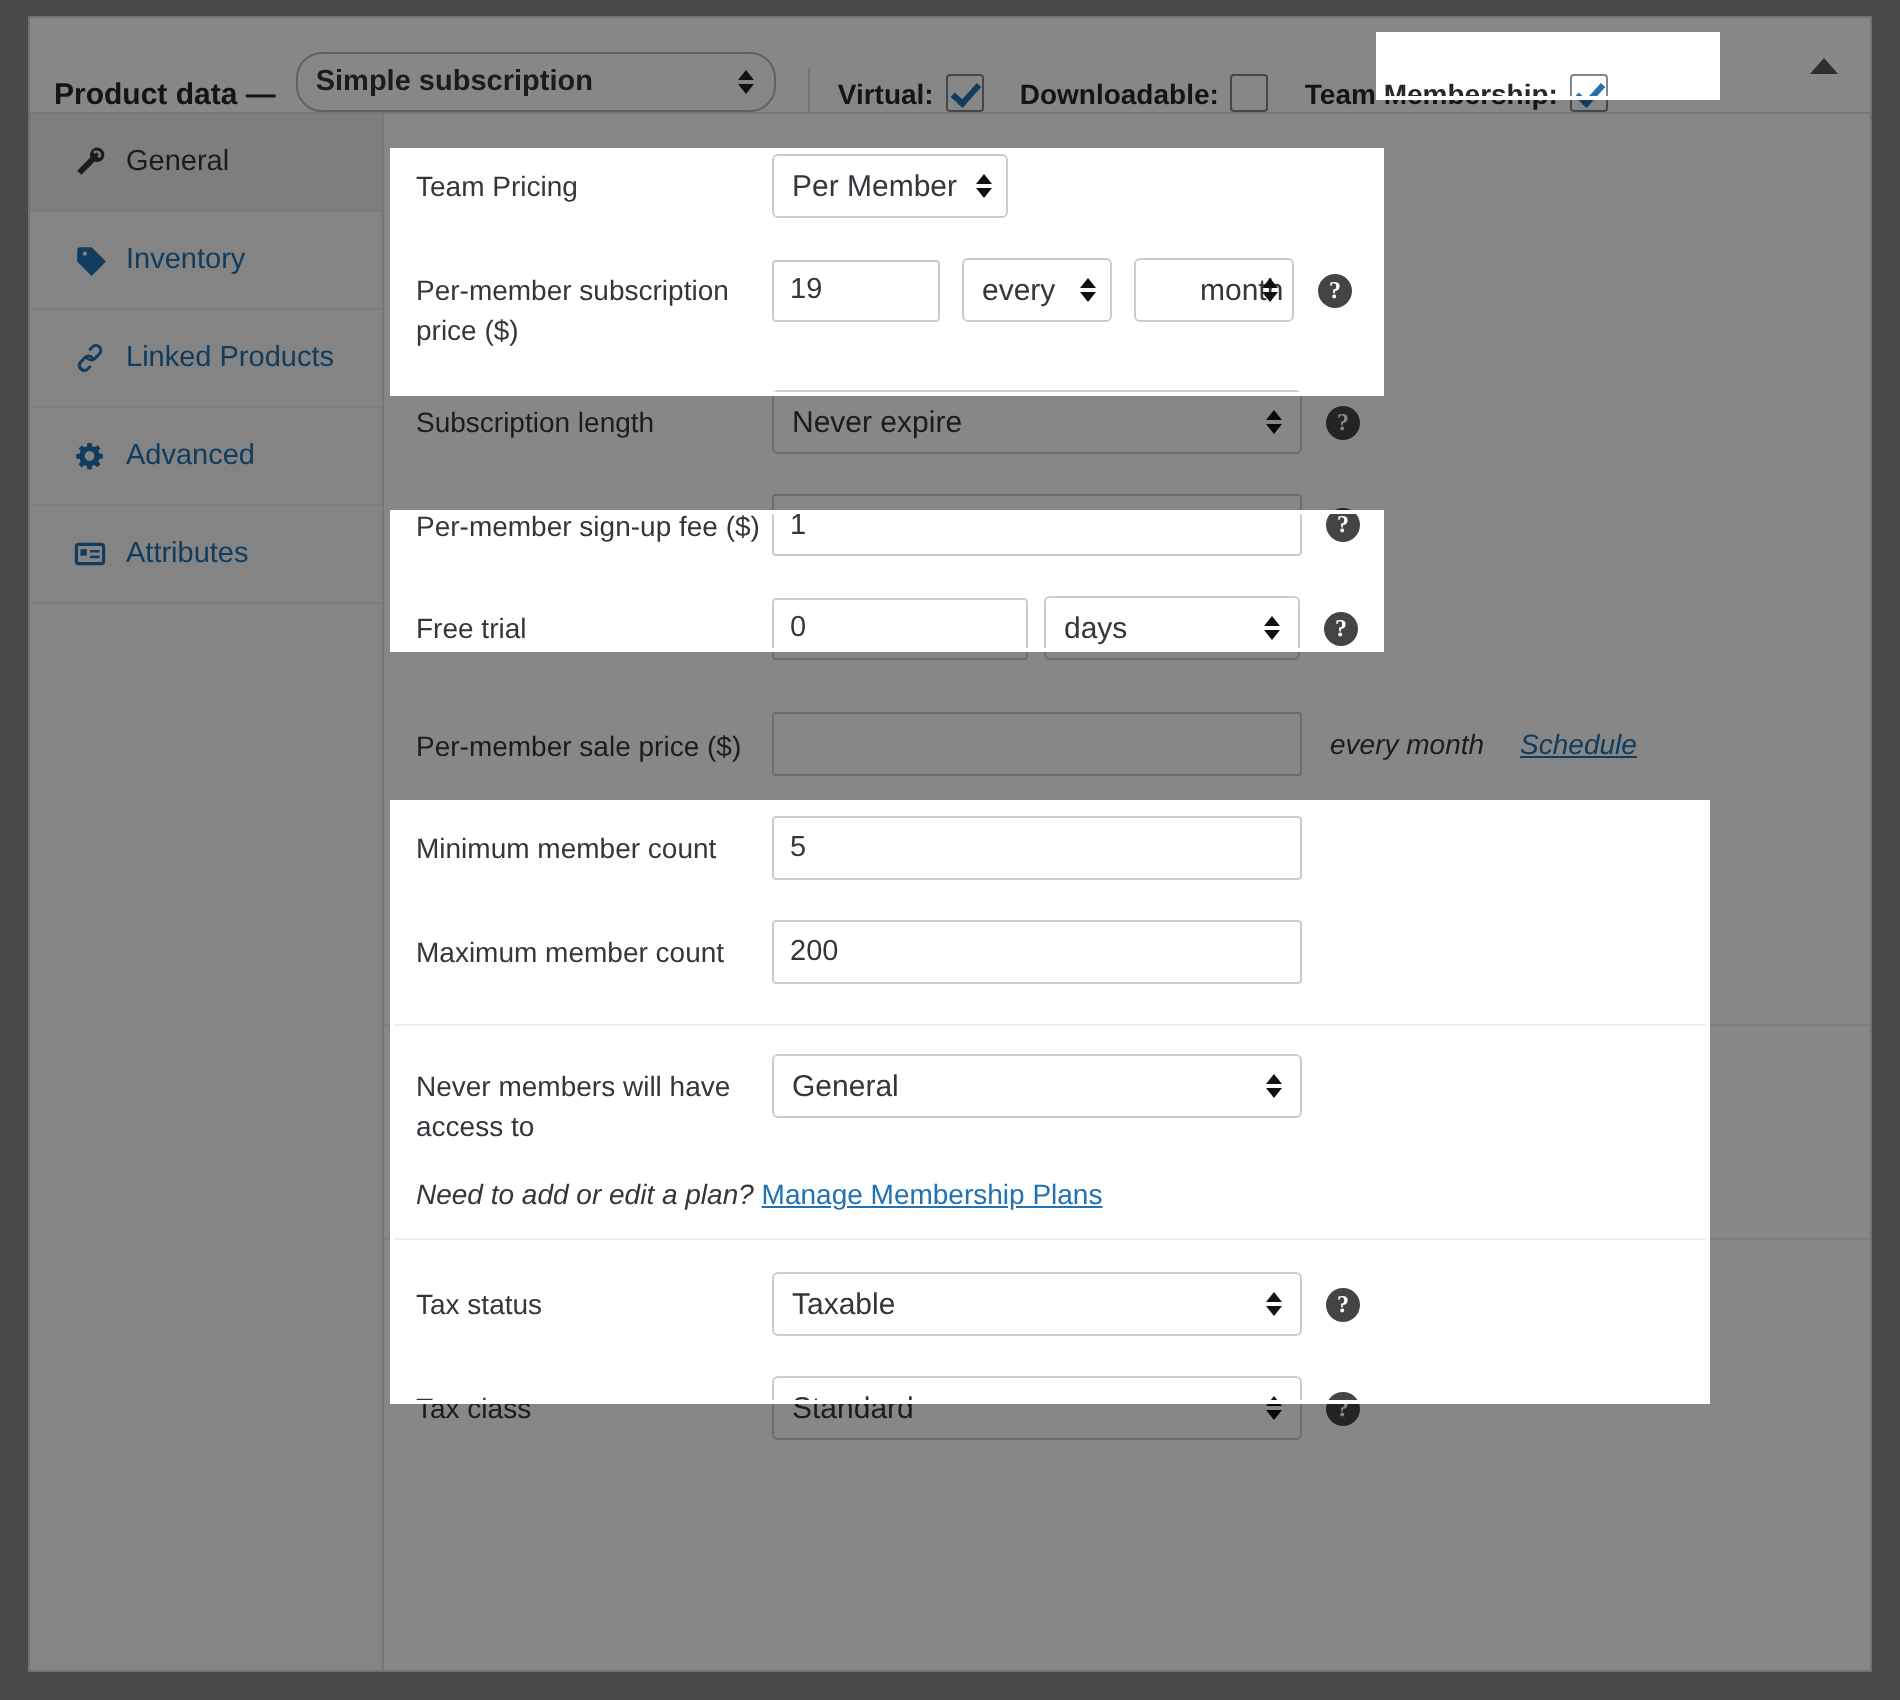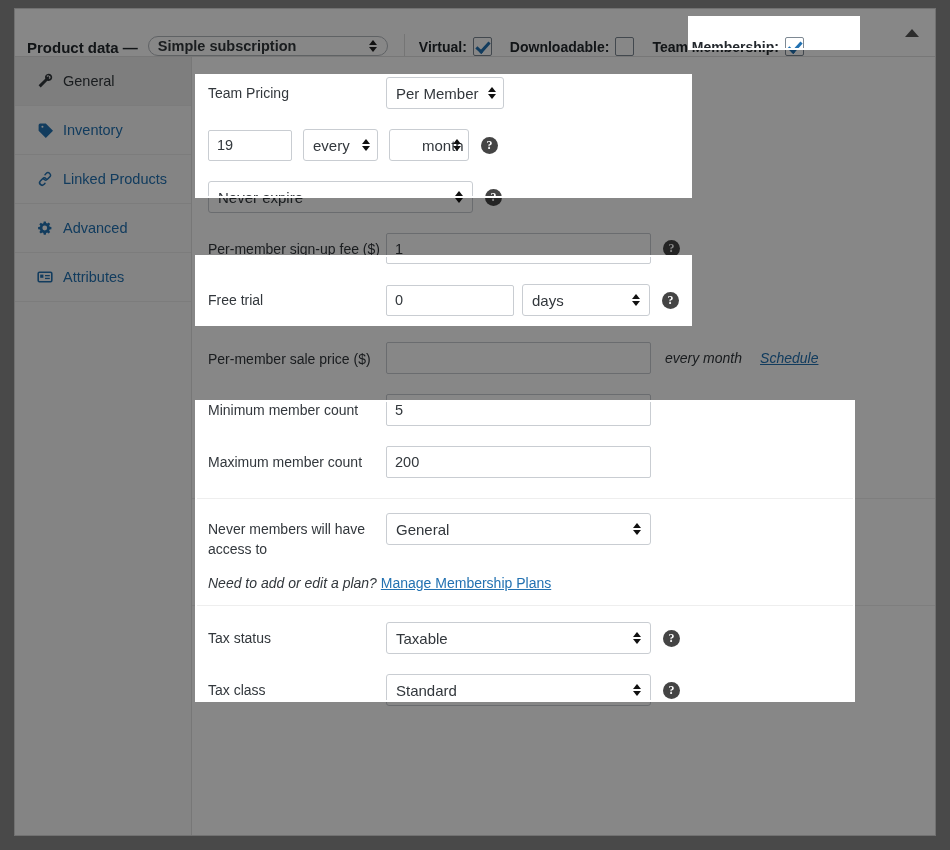--- a/index.html
+++ b/index.html
@@ -42,21 +42,21 @@
   .ph-title {
     font-size: 15px;
     font-weight: bold;
     color: #23282d;
     white-space: nowrap;
     margin-right: 10px;
   }
   .type-select {
     position: relative;
     width: 240px;
-    height: 20px;
+    height: 30px;
     border: 1px solid #b4b9be;
     border-radius: 13px;
     background: #fff;
     display: flex;
     align-items: center;
     padding-left: 9px;
     box-sizing: border-box;
     font-size: 14.5px;
     color: #32373c;
     font-weight: bold;
@@ -370,20 +370,21 @@
               <span>Per Member</span>
               <span class="updown" style="right:6px;">
                   <i class="up"></i>
                   <i class="dn"></i>
                 </span>
             </div>
           </div>
         </div>
 
         <div class="row">
+          <div class="lab">Per-member subscription price ($)</div>
           <div class="ctrl-wrap">
             <div class="txt" style="width:84px;">
               <span>19</span>
             </div>
             <div class="sel" style="width:75px;margin-left:11px;">
               <span>every</span>
               <span class="updown" style="right:7px;">
                   <i class="up"></i>
                   <i class="dn"></i>
                 </span>
@@ -393,20 +394,21 @@
               <span class="updown" style="right:7px;">
                   <i class="up"></i>
                   <i class="dn"></i>
                 </span>
             </div>
             <div class="help">?</div>
           </div>
         </div>
 
         <div class="row">
+          <div class="lab">Subscription length</div>
           <div class="ctrl-wrap">
             <div class="sel" style="width:265px;">
               <span>Never expire</span>
               <span class="updown">
                   <i class="up"></i>
                   <i class="dn"></i>
                 </span>
             </div>
             <div class="help">?</div>
           </div>

